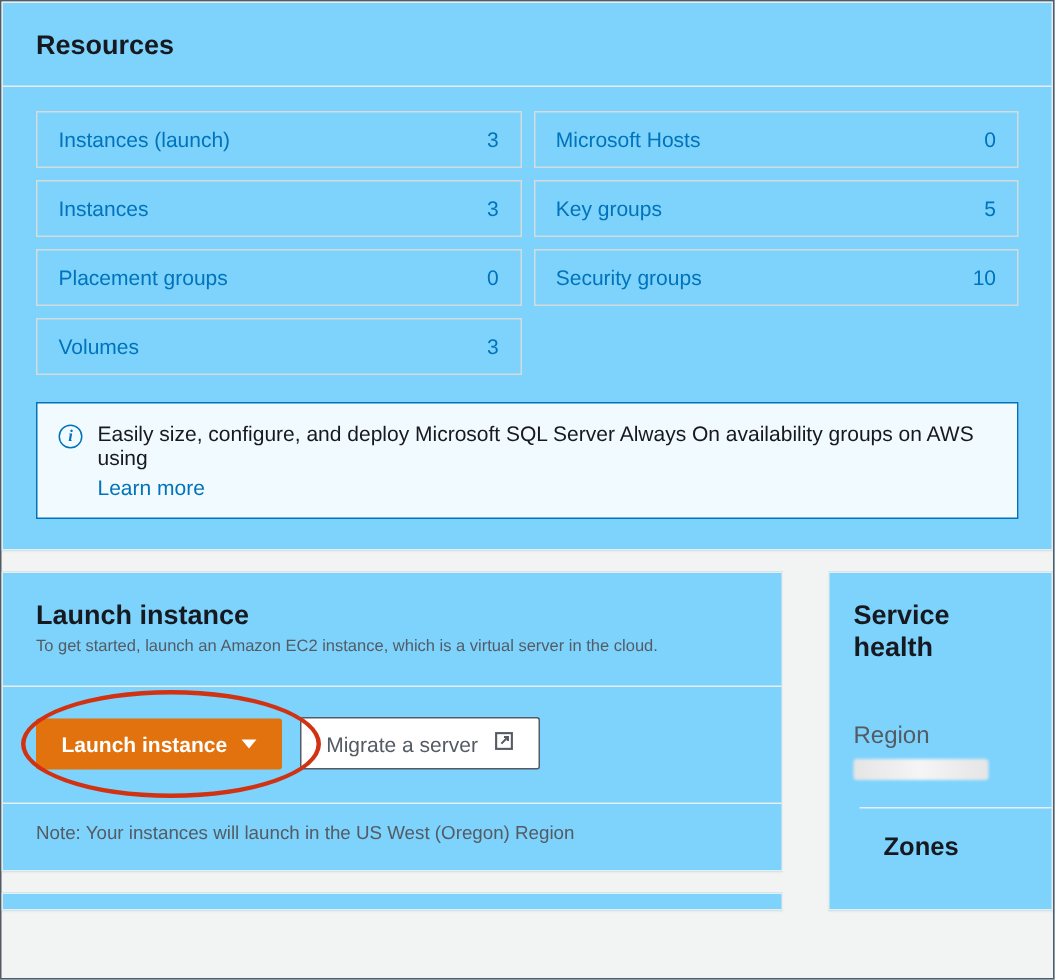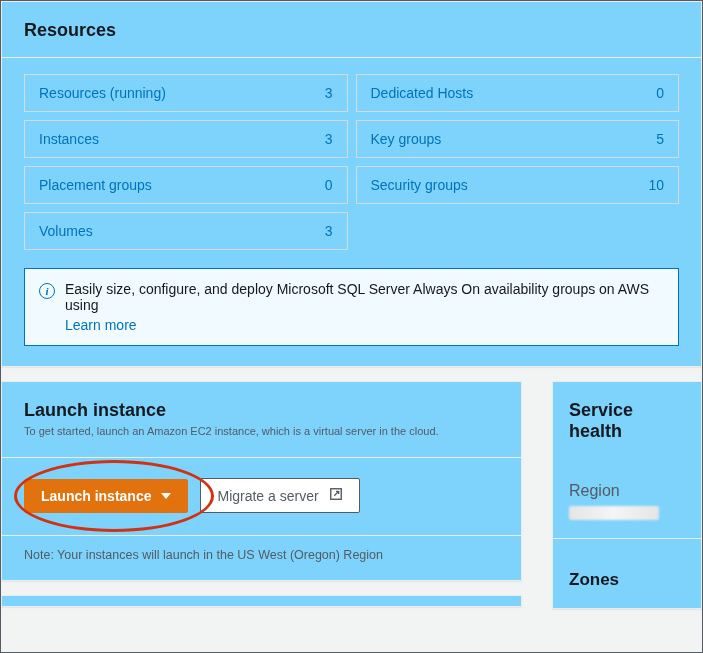--- a/index.html
+++ b/index.html
@@ -187,24 +187,25 @@
     .health-region .redacted2 {
       display: block;
       width: 90px;
       height: 14px;
       margin-top: 6px;
       background: linear-gradient(90deg, #e5e5e5, #f5f5f5, #e5e5e5);
       filter: blur(1px);
       border-radius: 2px;
     }
     .zones-header {
-      padding: 31px 16px 18px;
+      padding: 16px 16px 18px;
       border-top: 1px solid #eaeded;
       font-size: 17px;
       font-weight: 700;
+      margin-left: 20px;
     }
     
     .highlight-ellipse {
       position: absolute;
       border: 3px solid #d13212;
       border-radius: 50%;
       pointer-events: none;
       left: 12px;
       top: 2px;
       width: 200px;
@@ -218,25 +219,25 @@
 </head>
 <body>
 
 <div class="panel resources-panel">
   <div class="resources-header">
     <h2>Resources</h2>
   </div>
   <div class="resources-body">
     <div class="resource-grid">
       <div class="resource-card">
-        <span class="label">Resources (running)</span>
+        <span class="label">Instances (launch)</span>
         <span class="count">3</span>
       </div>
       <div class="resource-card">
-        <span class="label">Dedicated Hosts</span>
+        <span class="label">Microsoft Hosts</span>
         <span class="count">0</span>
       </div>
       <div class="resource-card">
         <span class="label">Instances</span>
         <span class="count">3</span>
       </div>
       <div class="resource-card">
         <span class="label">Key groups</span>
         <span class="count">5</span>
       </div>

